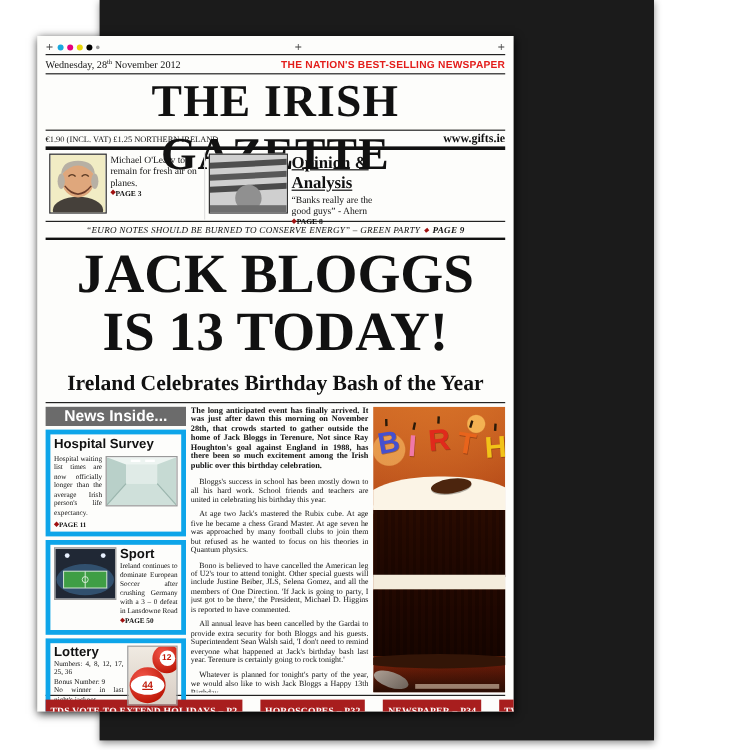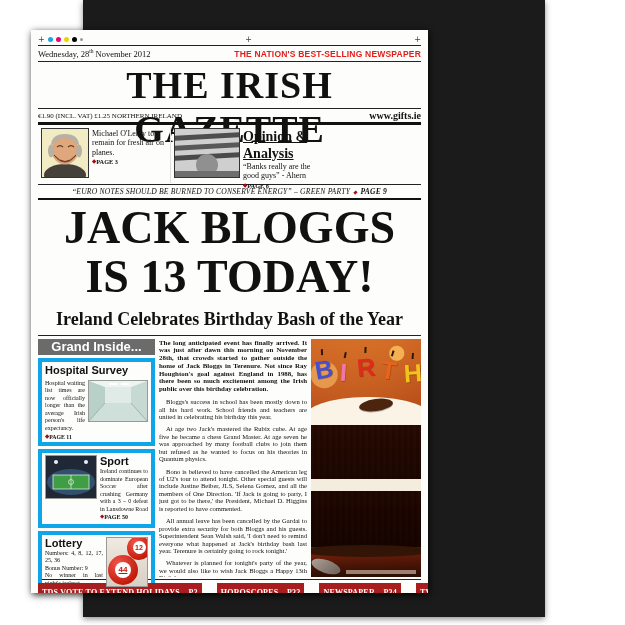--- a/index.html
+++ b/index.html
@@ -65,21 +65,21 @@
   .sbref{font-weight:bold;font-size:5.8px;margin-top:1px;}
   .sbphoto{flex:none;overflow:hidden;border:1px solid #999;background:#eee;}
   .ph-hospital{width:58px;height:40px;}
   .ph-stadium{width:50px;height:42px;}
   .ph-map{width:40px;height:54px;border:0;background:transparent;}
   .balls{position:relative;width:40px;height:48px;background:linear-gradient(#f0eae2,#d8cec4);border:1px solid #999;flex:none;overflow:hidden;}
   .ball{position:absolute;border-radius:50%;display:flex;align-items:center;justify-content:center;}
   .ball .bi{background:#fff;border-radius:50%;display:flex;align-items:center;justify-content:center;
             color:#c01808;font:bold 8px "Liberation Sans",sans-serif;}
   .ball1{left:1px;bottom:1px;width:30px;height:30px;background:radial-gradient(circle at 35% 30%,#f2564a,#bf1808 75%);}
-  .ball1 .bi{width:16px;height:16px;text-decoration:underline;}
+  .ball1 .bi{width:28px;height:16px;text-decoration:underline;}
   .ball2{right:-4px;top:-2px;width:24px;height:24px;background:radial-gradient(circle at 35% 30%,#f2564a,#bf1808 75%);}
   .ball2 .bi{width:13px;height:13px;font-size:7px;}
   
   .article{width:148px;flex:none;overflow:hidden;font-size:6.6px;line-height:1.13;text-align:justify;}
   .article p{margin:0 0 5px;}
   .article .lead{font-weight:bold;font-size:6.9px;}
   .article p.ind{text-indent:7px;}
   
   .photo{position:relative;flex:1;overflow:hidden;}
   .cakebg{position:absolute;inset:0;background:
@@ -202,21 +202,21 @@
     <div class="headline">
       <div>JACK BLOGGS</div>
       <div>IS 13 TODAY!</div>
     </div>
     <div class="subhead">Ireland Celebrates Birthday Bash of the Year</div>
     <hr class="rule">
 
     <div class="content">
 
       <div class="sidebar">
-        <div class="sbheader">Grand Inside...</div>
+        <div class="sbheader">News Inside...</div>
 
         <div class="sbsec" style="flex-direction:column">
           <div class="sbtitle">Hospital Survey</div>
           <div style="display:flex;gap:3px">
             <div class="sbcol" style="width:48px">
               <div class="sbtext">Hospital waiting list times are now officially longer than the average Irish person's life expectancy.</div>
               <div class="sbref"><span class="diamond">◆</span><span>PAGE 11</span></div>
             </div>
             <div class="sbphoto ph-hospital">
               <svg viewBox="0 0 58 40" width="58" height="40">

